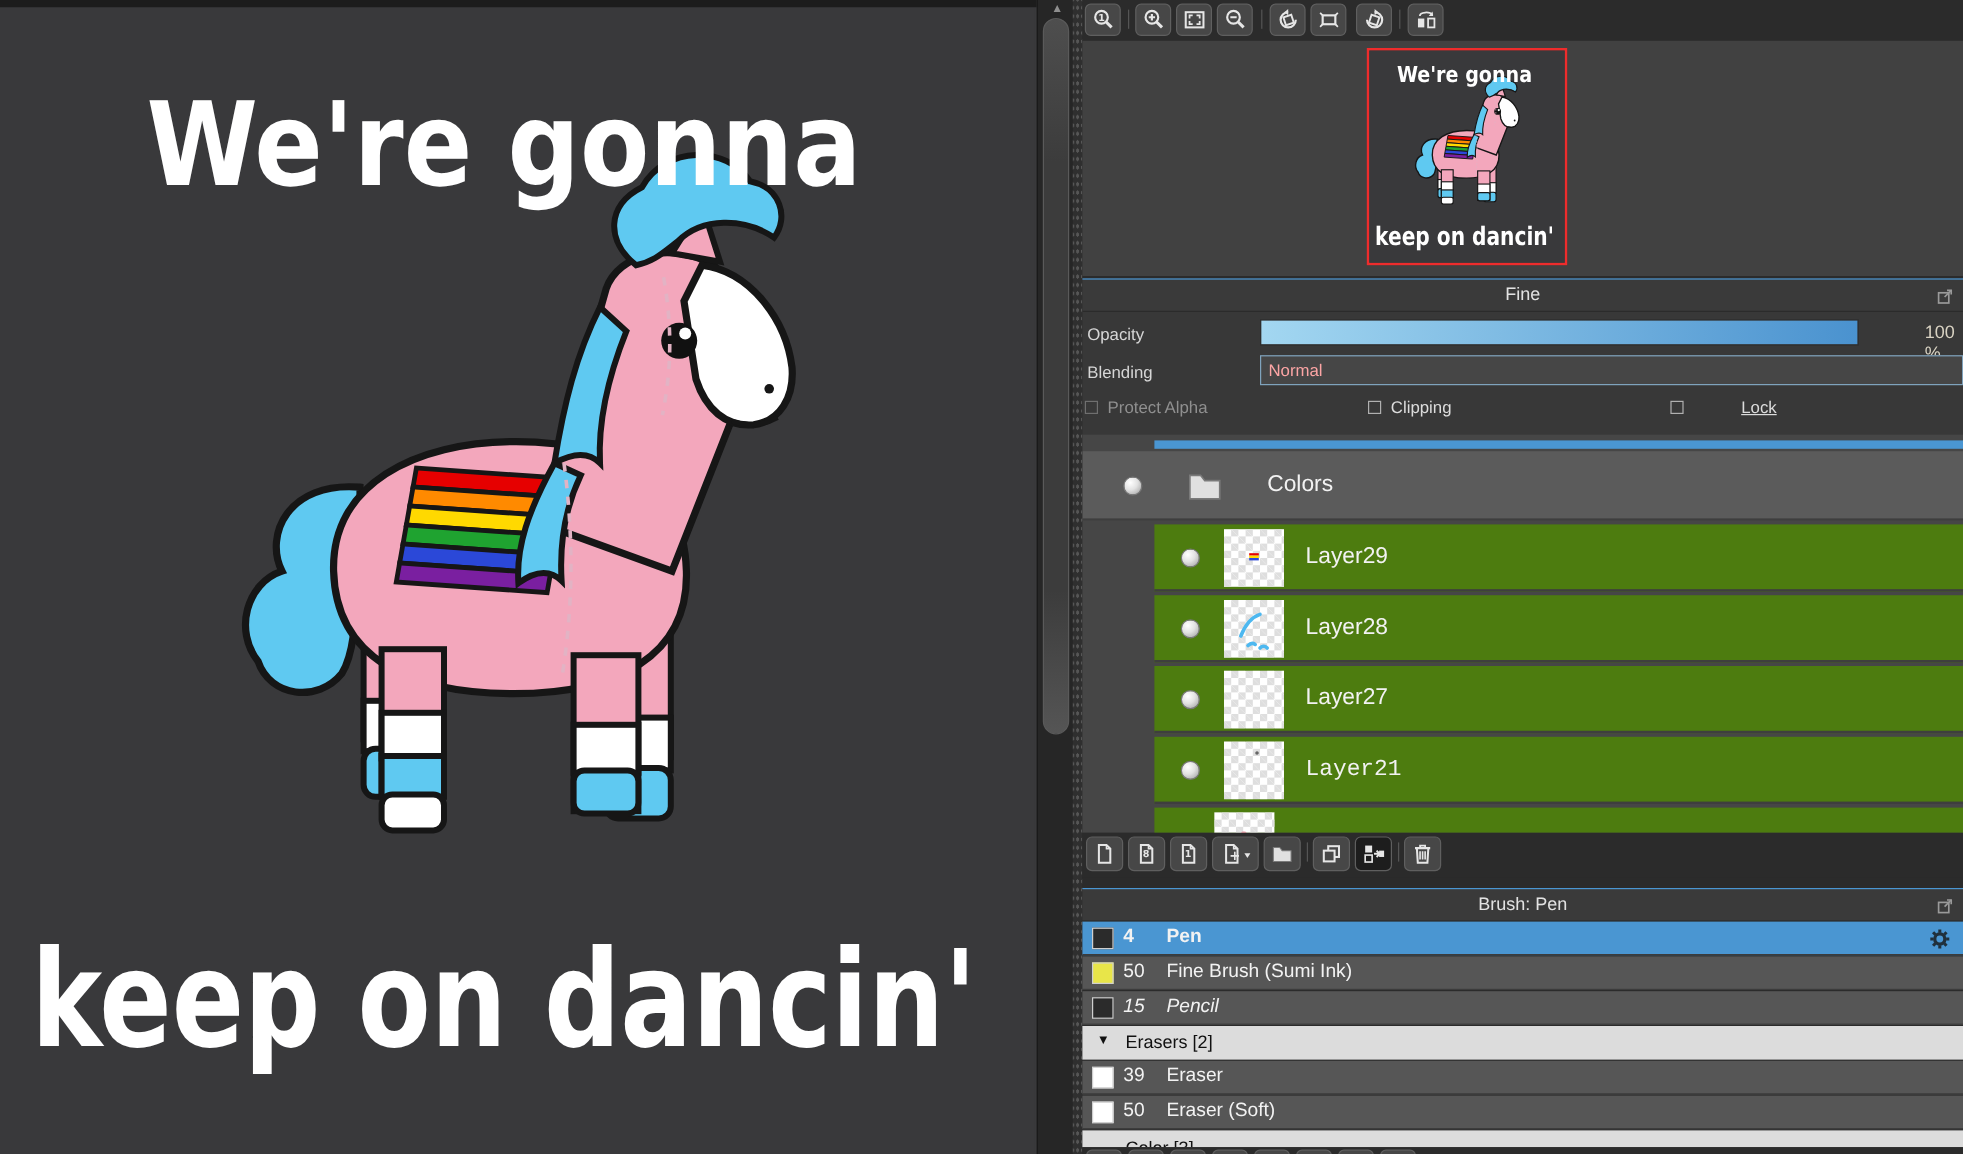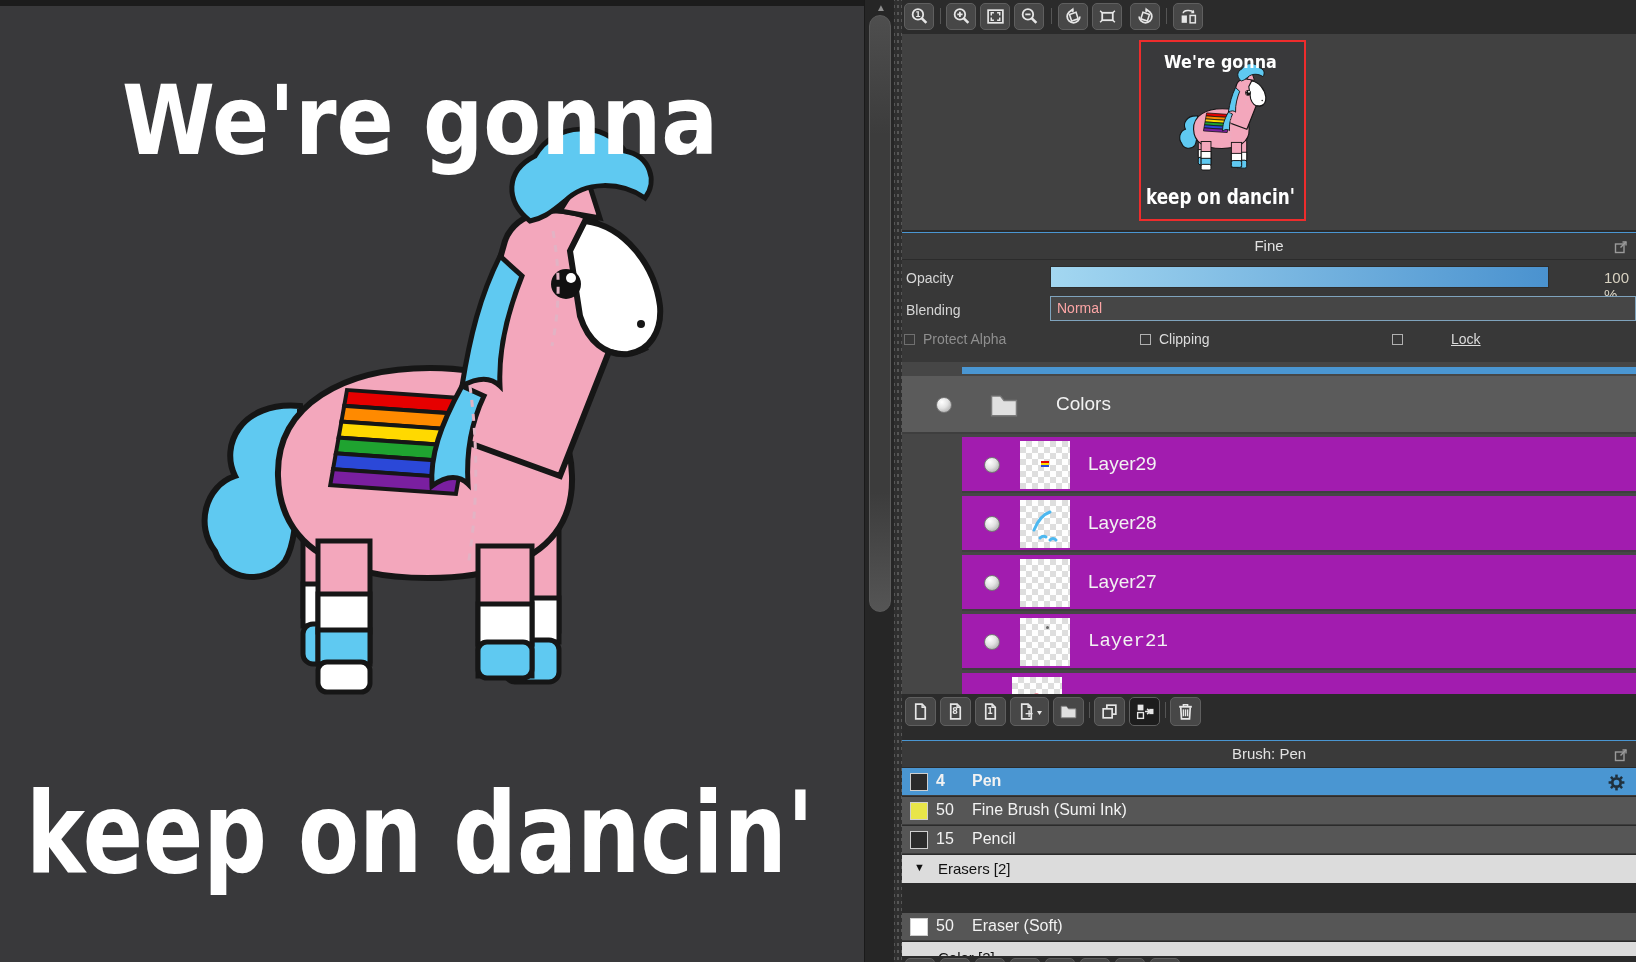--- a/index.html
+++ b/index.html
@@ -39,21 +39,21 @@
   .blend-combo{left:1050px;top:296px;width:586px;height:25px;background:#464646;border:1px solid #7fa3bd;color:#fca5a5;font-size:14px;line-height:23px;padding-left:6px;}
   .chk{position:absolute;width:11px;height:11px;border:1px solid #b0b0b0;background:transparent;}
   .chk-label{position:absolute;font-size:14px;color:#dcdcdc;}
   .dim{color:#8f8f8f;}
   .chk-dim{border-color:#6f6f6f;}
 
   
   .layer-list{left:902px;top:362px;width:734px;height:332px;background:#464646;overflow:hidden;}
   .sel-sliver{position:absolute;left:60px;top:5px;width:674px;height:7px;background:#4a96d2;}
   .folder-row{position:absolute;left:0;top:14px;width:864px;height:58px;background:#5b5b5b;border-bottom:2px solid #3e3e3e;}
-  .child-row{position:absolute;left:60px;width:674px;height:56px;background:#a21caf;border-bottom:2px solid #3e3e3e;}
+  .child-row{position:absolute;left:60px;width:674px;height:56px;background:#4d7c0f;border-bottom:2px solid #3e3e3e;}
   .eyeball{position:absolute;width:16px;height:16px;border-radius:50%;background:radial-gradient(circle at 35% 30%,#ffffff,#e2e2e2 45%,#9a9a9a);border:1px solid #787878;}
   .lyr-name{position:absolute;color:#f2f2f2;font-size:19px;}
   .thumb{position:absolute;left:58px;top:4px;width:50px;height:48px;background-color:#fff;background-image:linear-gradient(45deg,#dedede 25%,transparent 25%,transparent 75%,#dedede 75%),linear-gradient(45deg,#dedede 25%,transparent 25%,transparent 75%,#dedede 75%);background-size:12px 12px;background-position:0 0,6px 6px;}
   .gutter-arrow{position:absolute;left:64px;width:14px;height:16px;}
 
   
   .lyr-toolbar{left:902px;top:694px;width:734px;height:37px;background:#2b2b2b;}
   .lbtn{position:absolute;top:3px;width:31px;height:29px;background:#474747;border:1px solid #5f5f5f;border-radius:5px;display:flex;align-items:center;justify-content:center;padding:0;cursor:pointer;}
   .lbtn.dark{background:#1d1d1d;}
 
@@ -447,28 +447,33 @@
     <div class="bname bold">Pen</div>
     <svg width="19" height="19" style="position:absolute;right:10px;top:5px;">
         <use href="#i-gear"></use>
       </svg>
   </div>
   <div class="brush-row" style="top:797px;">
     <div class="swatch" style="background-color: rgb(232, 229, 73);"></div>
     <div class="bsize">50</div>
     <div class="bname">Fine Brush (Sumi Ink)</div>
   </div>
-  <div class="brush-row" style="top:826px;">
+  <div class="brush-row" style="top:826px;font-style:italic;">
     <div class="swatch" style="background-color: rgb(43, 43, 43);"></div>
     <div class="bsize">15</div>
     <div class="bname">Pencil</div>
   </div>
   <div class="group-row" style="top:855px;">
     <div class="tri">▼</div>
     <div class="gname">Erasers [2]</div>
+  </div>
+  <div class="brush-row" style="top:884px;">
+    <div class="swatch" style="background-color: rgb(255, 255, 255);"></div>
+    <div class="bsize">39</div>
+    <div class="bname">Eraser</div>
   </div>
   <div class="brush-row" style="top:913px;">
     <div class="swatch" style="background-color: rgb(255, 255, 255);"></div>
     <div class="bsize">50</div>
     <div class="bname">Eraser (Soft)</div>
   </div>
   <div class="group-row" style="top:942px;height:14px;overflow:hidden;">
     <div class="gname" style="top:7px;">Color [3]</div>
   </div>
   <div class="abs bottom-strip">

